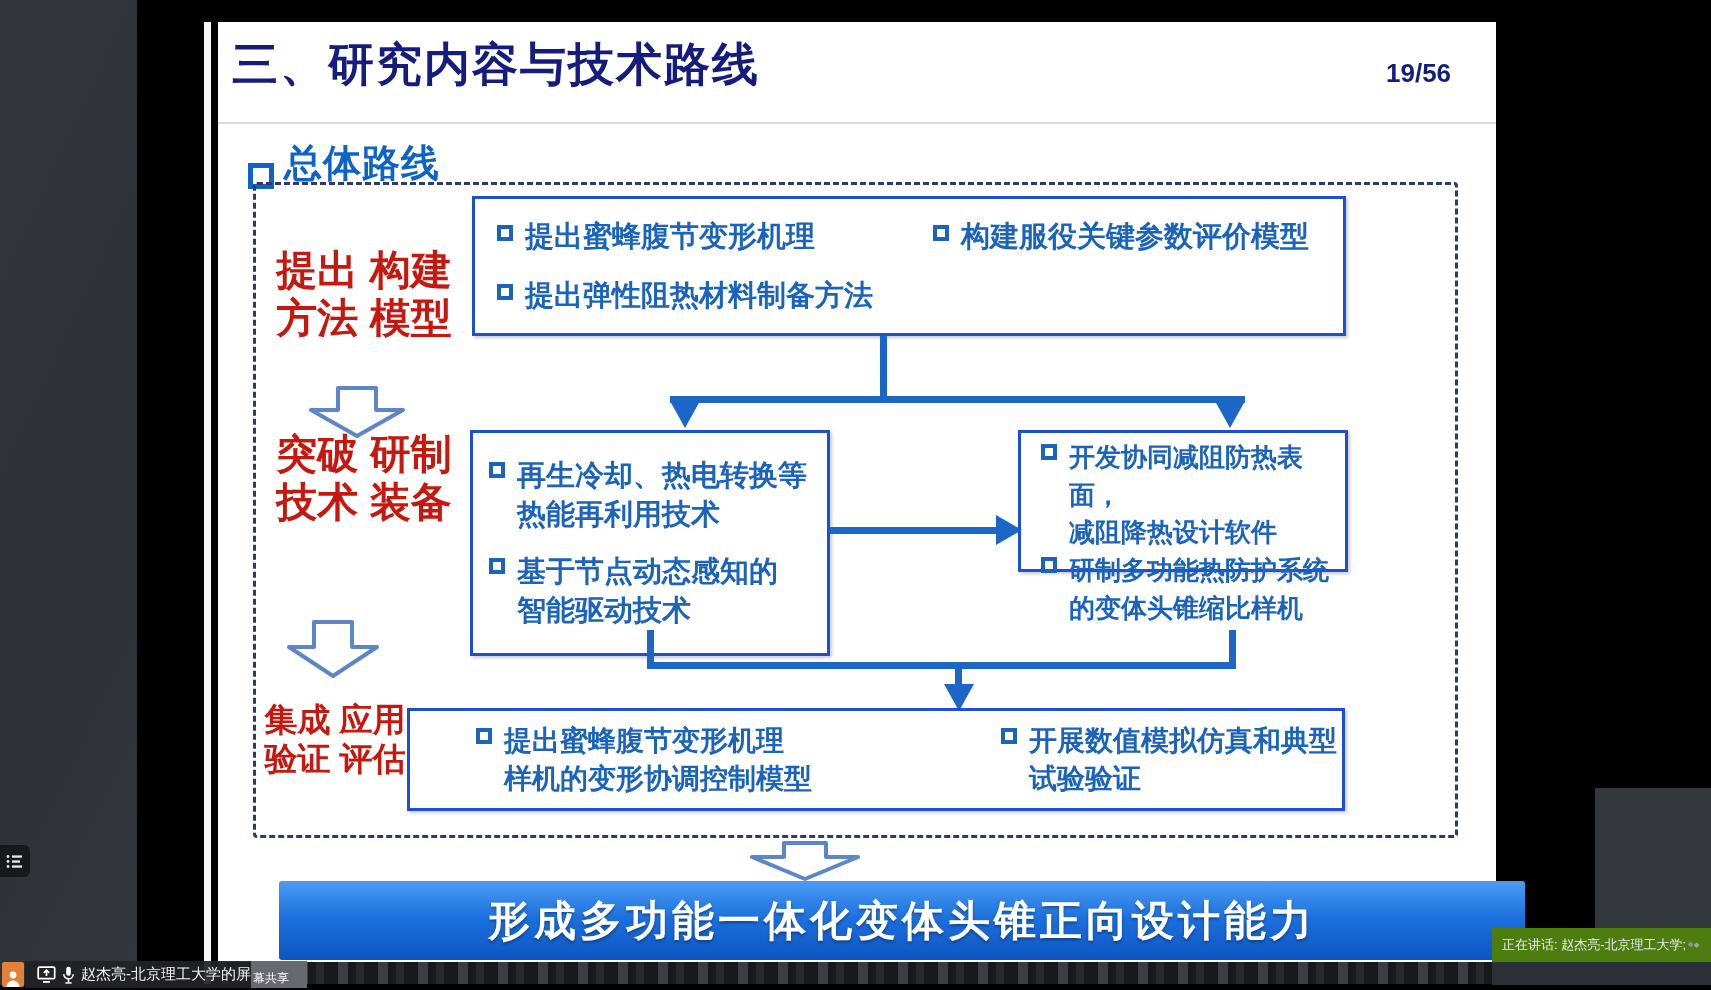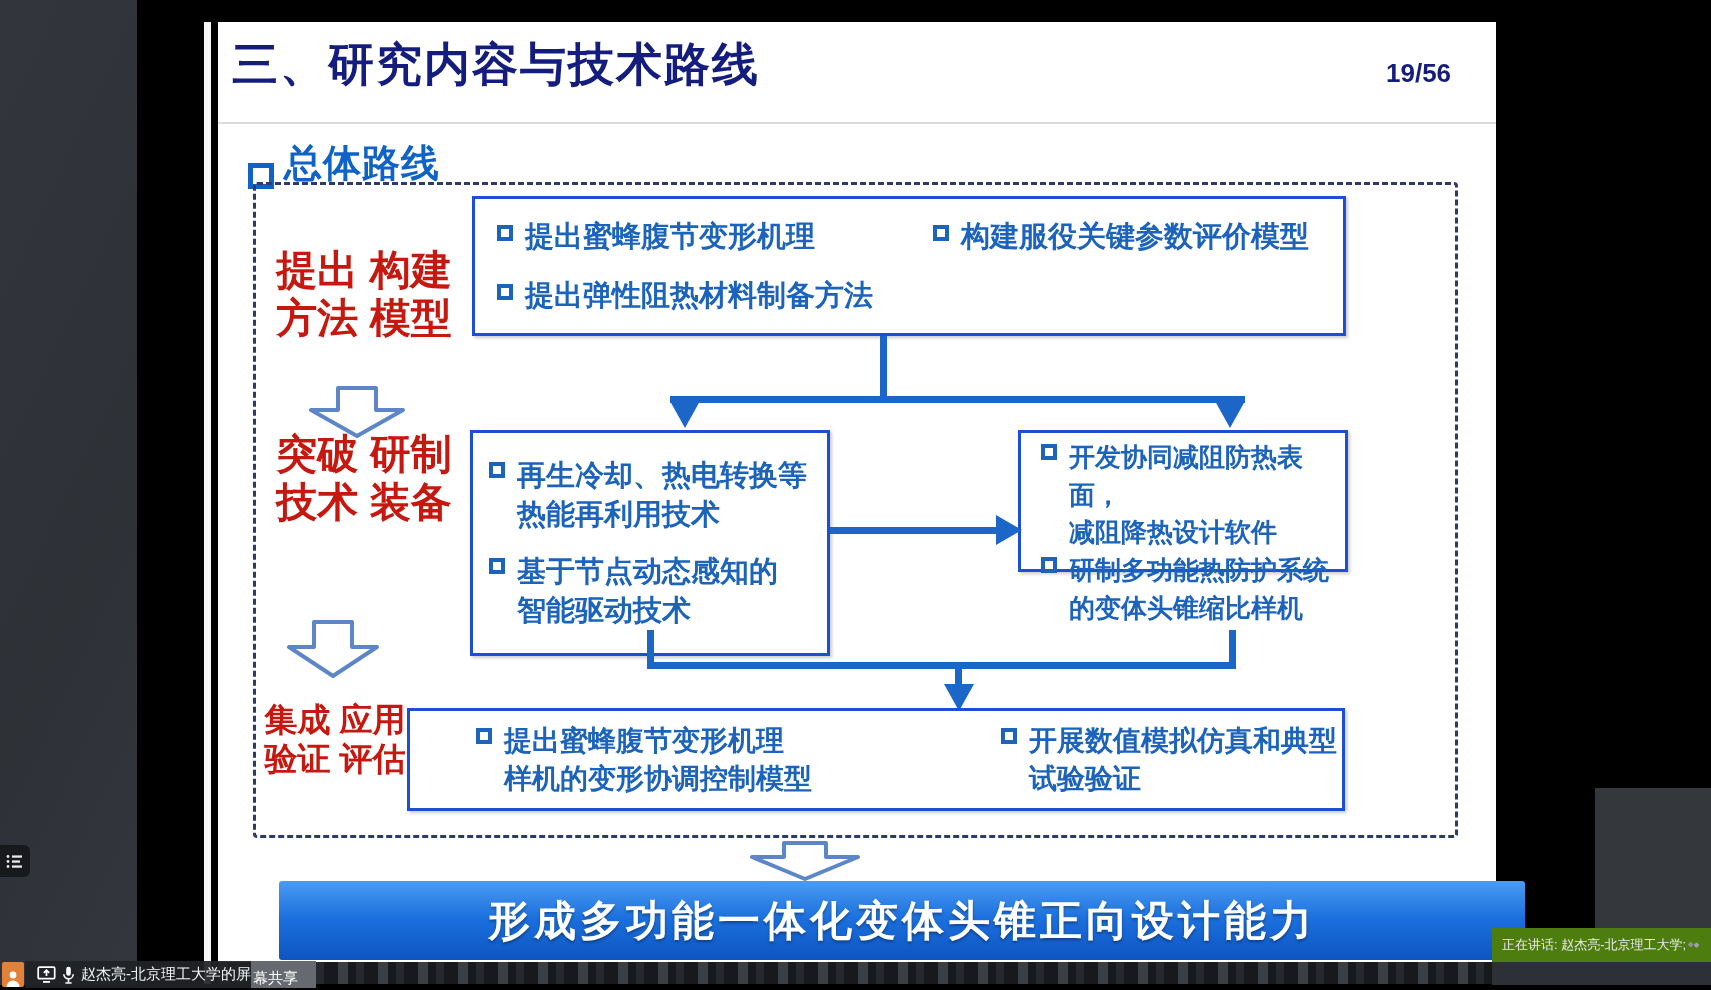--- a/index.html
+++ b/index.html
@@ -54,21 +54,21 @@
           display:flex;align-items:center;justify-content:center;margin-left:44px;}
   .banner-text{color:#fff;font-size:42px;font-weight:bold;letter-spacing:4px;text-shadow:0 2px 3px rgba(0,0,0,.35);}
   .wm-strip{position:absolute;left:0;top:940px;width:1278px;height:22px;background:#17191c;
             background-image:repeating-linear-gradient(90deg,rgba(140,150,160,.30) 0 10px,rgba(20,22,25,0) 10px 18px,rgba(90,100,110,.22) 18px 26px,rgba(20,22,25,0) 26px 40px);}
   
   .avatar-badge{position:absolute;left:2px;top:962px;width:22px;height:25px;background:#e2823a;border-radius:2px;
                 display:flex;align-items:flex-end;justify-content:center;}
   .share-bar{position:absolute;left:25px;top:961px;height:27px;display:flex;align-items:center;
              background:rgba(32,34,38,.93);padding-left:6px;}
   .share-bar .txt{color:#f2f3f4;font-size:15px;white-space:nowrap;padding-left:6px;}
-  .share-bar .chip{color:#fff;font-size:15px;white-space:nowrap;background:#66696f;height:27px;
+  .share-bar .chip{color:#fff;font-size:12px;white-space:nowrap;background:#66696f;height:27px;
                    display:flex;align-items:center;padding:8px 18px 0 2px;}
   .share-bar svg{margin-left:6px;flex-shrink:0;}
   
   .right-tile{position:absolute;left:1595px;top:788px;width:116px;height:140px;background:#34373c;}
   .speak-bar{position:absolute;left:1492px;top:928px;width:219px;height:34px;background:#4d7c0f;
              display:flex;align-items:center;padding:0 8px 0 10px;}
   .speak-text{color:#e9eaec;font-size:13px;white-space:nowrap;flex:1;}
   .speak-sub{position:absolute;left:1492px;top:962px;width:219px;height:23px;background:#2d3036;}
 </style>
 </head>

